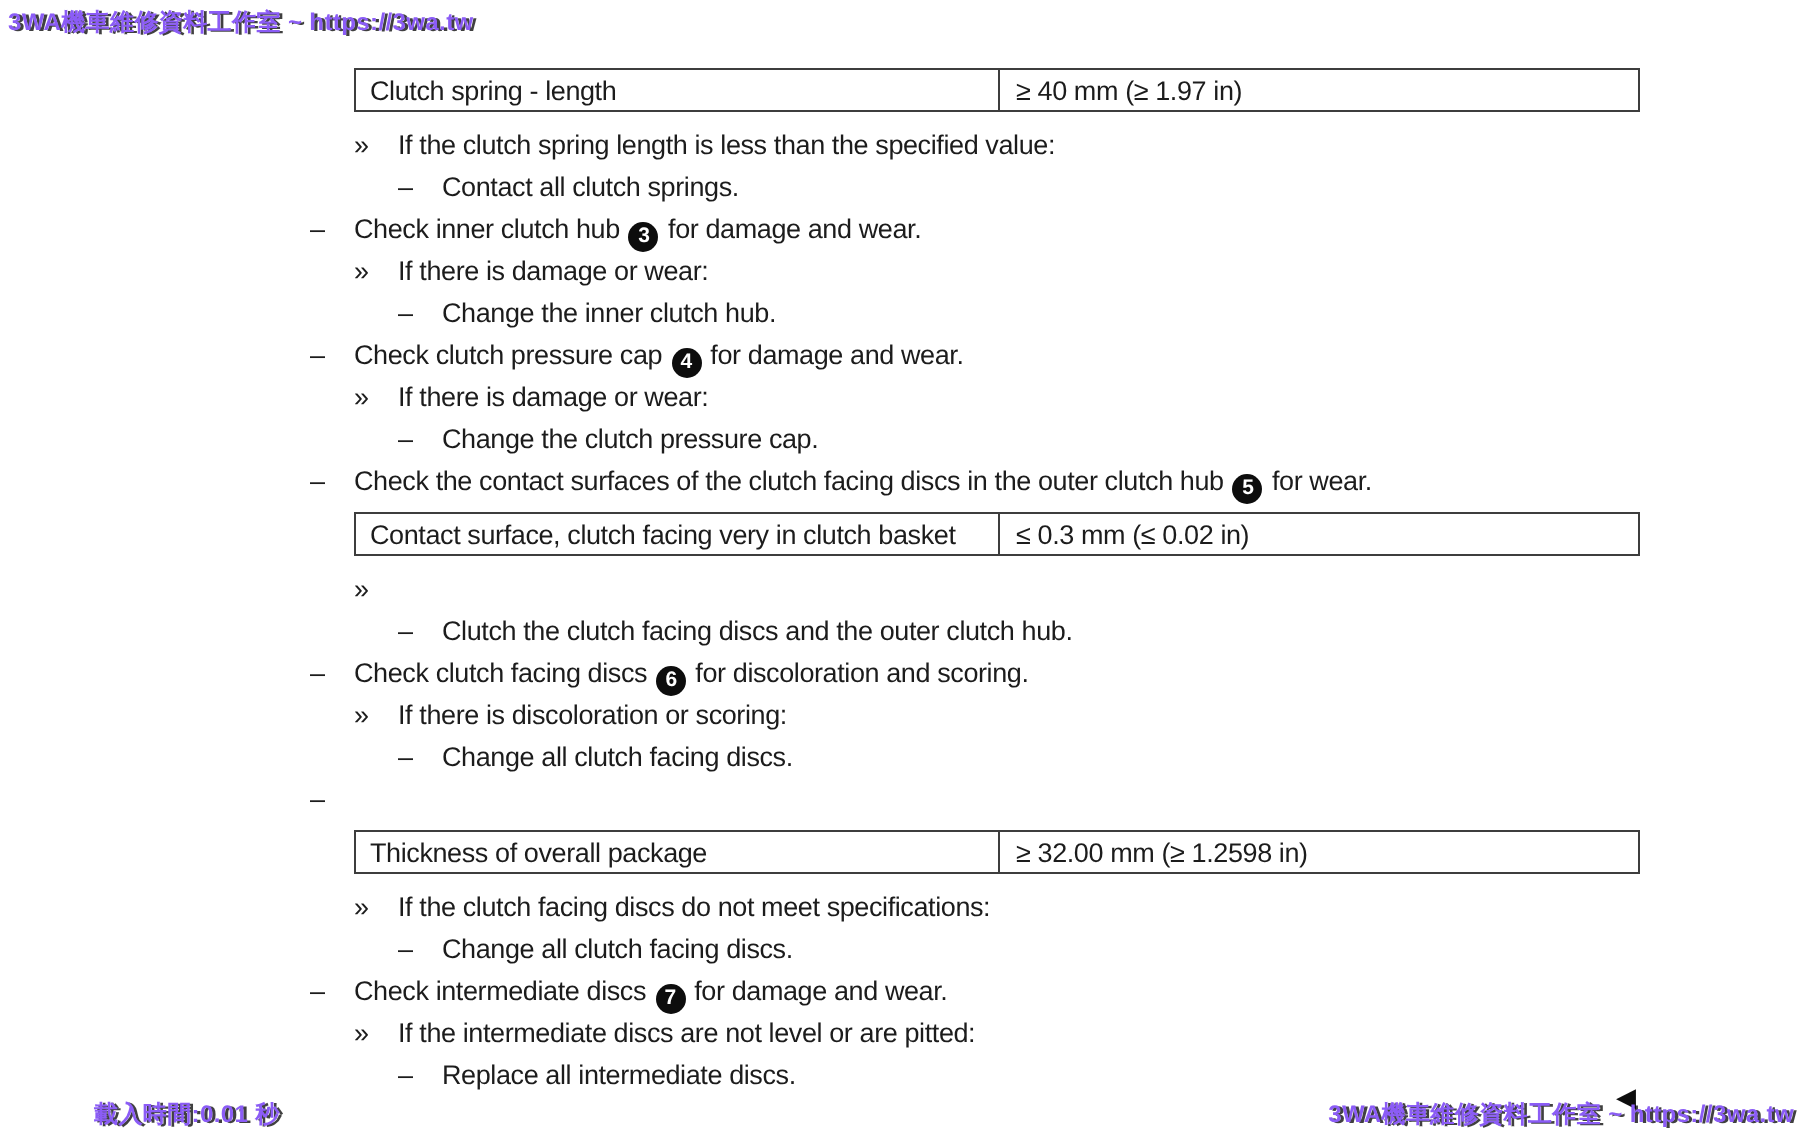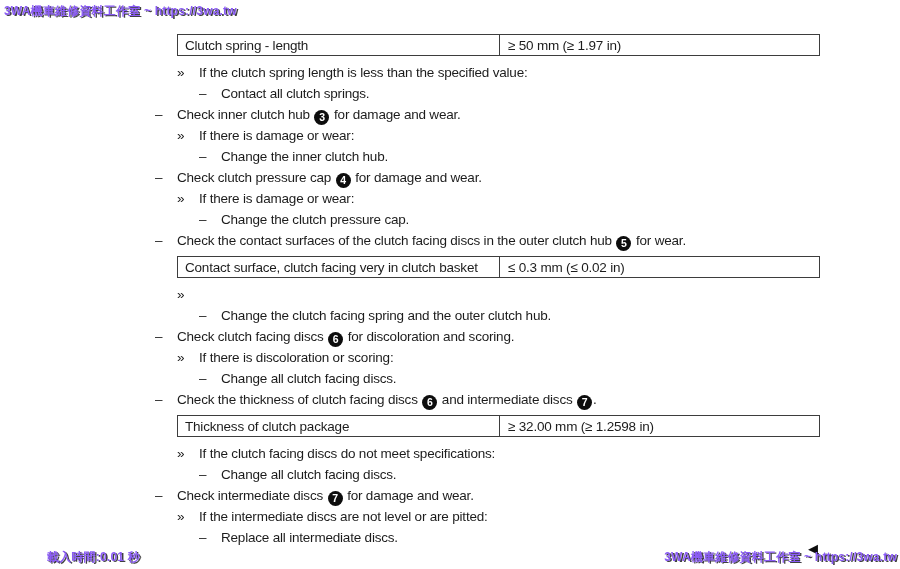--- a/index.html
+++ b/index.html
@@ -104,21 +104,21 @@
 </head>
 <body>
 
 <div class="page">
 
   <div class="watermark wm-top-left">3WA機車維修資料工作室 ~ https://3wa.tw</div>
 
   <div class="doc-body">
       <div class="spec-table">
         <div class="spec-label">Clutch spring - length</div>
-        <div class="spec-value">≥ 50 mm (≥ 1.97 in)</div>
+        <div class="spec-value">≥ 40 mm (≥ 1.97 in)</div>
       </div>
       <div class="bullet-row level2">
         <span class="bullet">»</span>
         <span class="line-text">If the clutch spring length is less than the specified value:</span>
       </div>
       <div class="bullet-row level3">
         <span class="bullet">–</span>
         <span class="line-text">Contact all clutch springs.</span>
       </div>
       <div class="bullet-row level1">
@@ -151,40 +151,39 @@
       </div>
       <div class="spec-table">
         <div class="spec-label">Contact surface, clutch facing very in clutch basket</div>
         <div class="spec-value">≤ 0.3 mm (≤ 0.02 in)</div>
       </div>
       <div class="bullet-row level2">
         <span class="bullet">»</span>
       </div>
       <div class="bullet-row level3">
         <span class="bullet">–</span>
-        <span class="line-text">Change the clutch facing spring and the outer clutch hub.</span>
+        <span class="line-text">Clutch the clutch facing discs and the outer clutch hub.</span>
       </div>
       <div class="bullet-row level1">
         <span class="bullet">–</span>
         <span class="line-text">Check clutch facing discs <span class="badge">6</span> for discoloration and scoring.</span>
       </div>
       <div class="bullet-row level2">
         <span class="bullet">»</span>
         <span class="line-text">If there is discoloration or scoring:</span>
       </div>
       <div class="bullet-row level3">
         <span class="bullet">–</span>
         <span class="line-text">Change all clutch facing discs.</span>
       </div>
       <div class="bullet-row level1">
         <span class="bullet">–</span>
-        <span class="line-text">Check the thickness of clutch facing discs <span class="badge">6</span> and intermediate discs <span class="badge">7</span>.</span>
       </div>
       <div class="spec-table">
-        <div class="spec-label">Thickness of clutch package</div>
+        <div class="spec-label">Thickness of overall package</div>
         <div class="spec-value">≥ 32.00 mm (≥ 1.2598 in)</div>
       </div>
       <div class="bullet-row level2">
         <span class="bullet">»</span>
         <span class="line-text">If the clutch facing discs do not meet specifications:</span>
       </div>
       <div class="bullet-row level3">
         <span class="bullet">–</span>
         <span class="line-text">Change all clutch facing discs.</span>
       </div>

